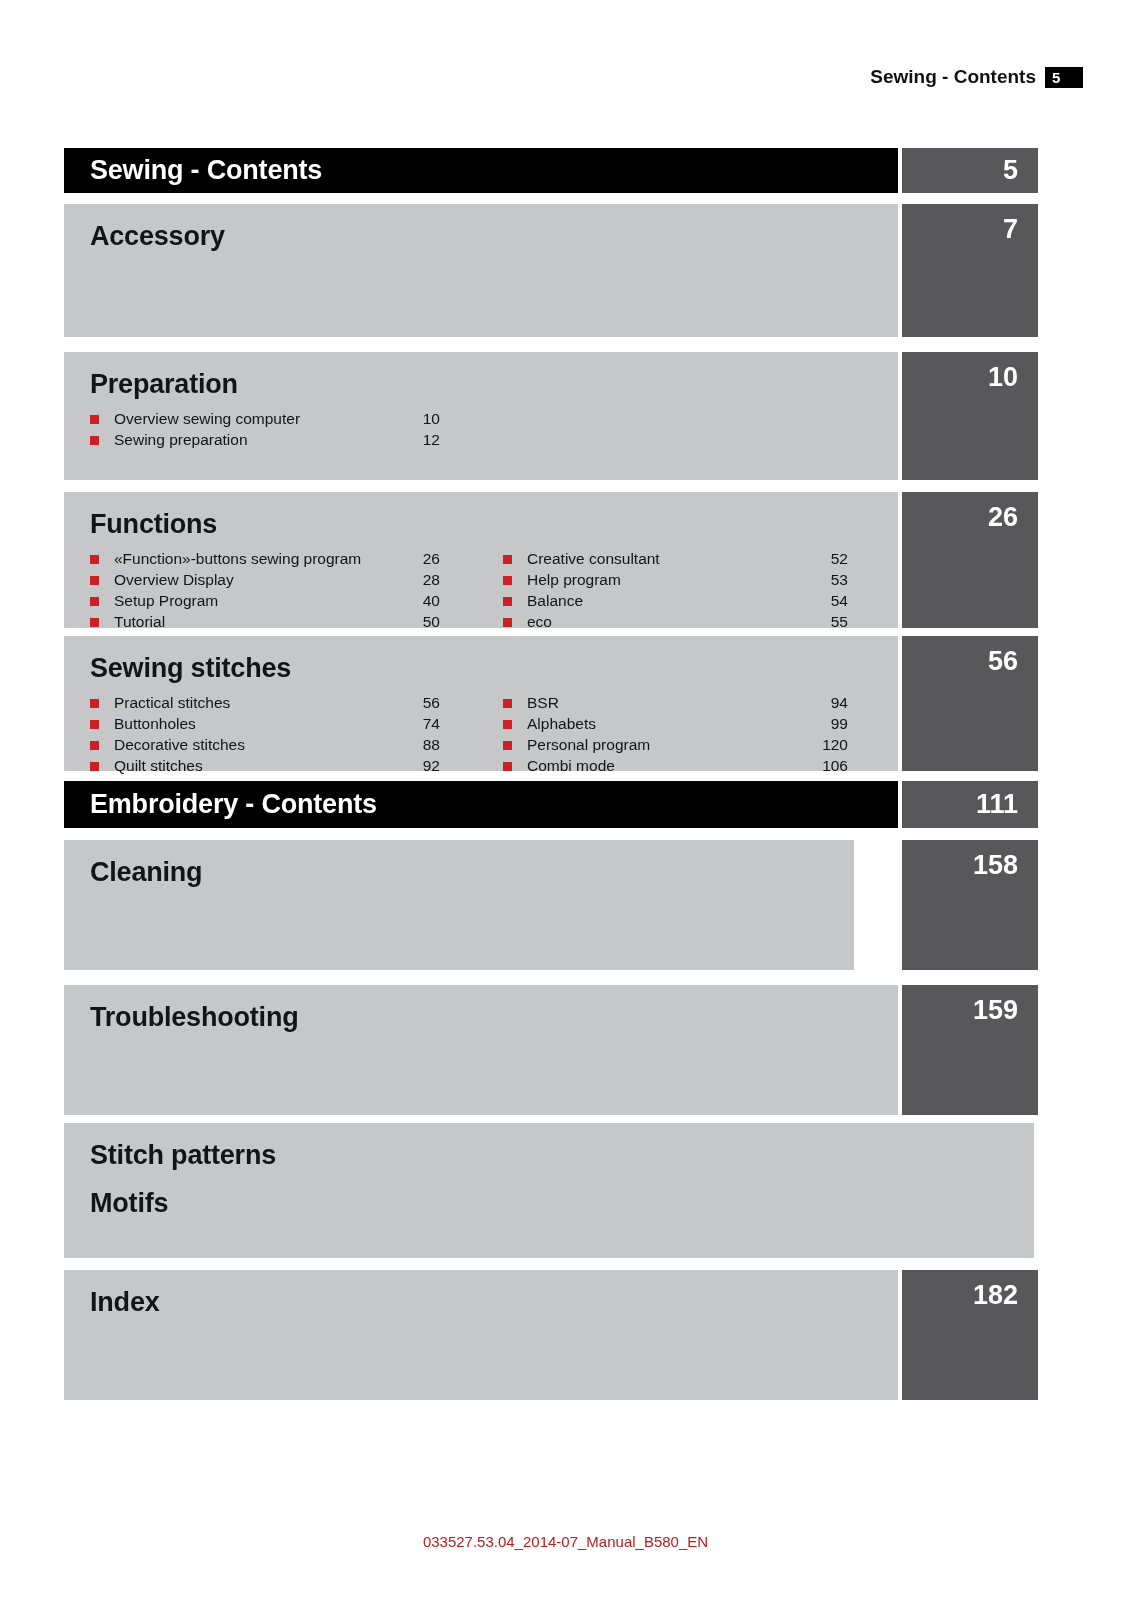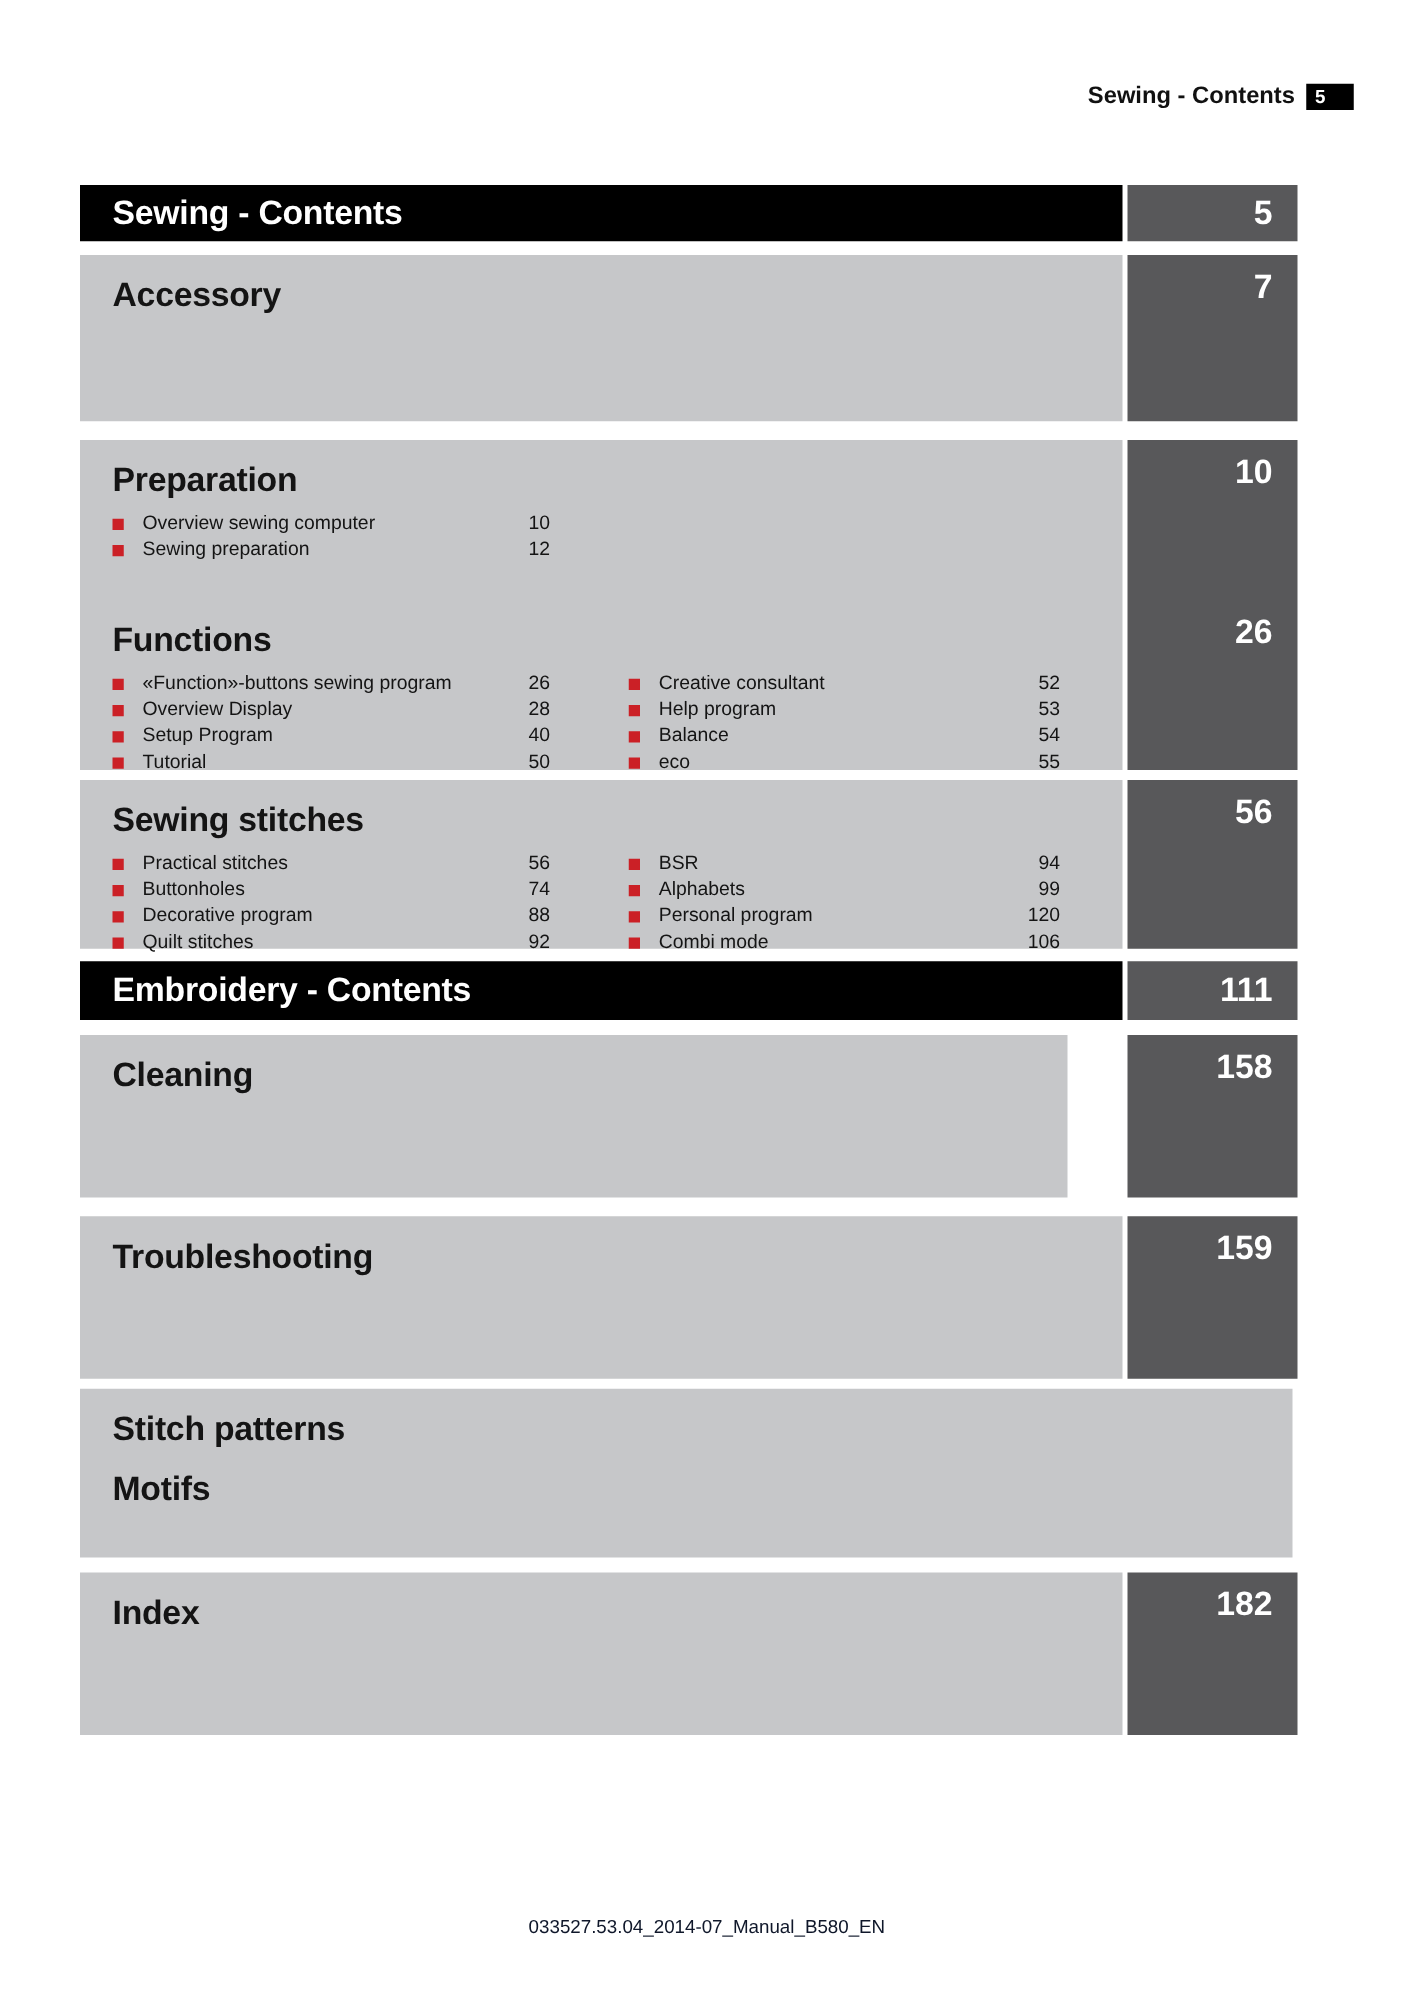--- a/index.html
+++ b/index.html
@@ -95,21 +95,21 @@
   .item-label { flex: 1; }
   .item-page { width: 34px; text-align: right; }
 
   
   .footer {
     position: absolute;
     left: 0; right: 0;
     bottom: 50px;
     text-align: center;
     font-size: 15px;
-    color: #0f172a;
+    color: #b91c1c;
   }
 </style>
 </head>
 <body>
 
 <div class="top-header">
   <span class="hd-title">Sewing - Contents</span>
   <span class="hd-badge">5</span>
 </div>
 
@@ -122,21 +122,21 @@
     <div class="numbox centered">5</div>
   </div>
 
   <div class="section" style="height:133px; margin-bottom:15px;">
     <div class="sec-body gray">
       <div class="sec-title">Accessory</div>
     </div>
     <div class="numbox">7</div>
   </div>
 
-  <div class="section" style="height:128px; ">
+  <div class="section" style="height:128px; margin-bottom:12px;">
     <div class="sec-body gray">
       <div class="sec-title">Preparation</div>
       <div class="items-wrap">
         <div class="col col-left">
           <div class="item">
             <span class="bullet"></span>
             <span class="item-label">Overview sewing computer</span>
             <span class="item-page">10</span>
           </div>
           <div class="item">
@@ -213,21 +213,21 @@
             <span class="item-label">Practical stitches</span>
             <span class="item-page">56</span>
           </div>
           <div class="item">
             <span class="bullet"></span>
             <span class="item-label">Buttonholes</span>
             <span class="item-page">74</span>
           </div>
           <div class="item">
             <span class="bullet"></span>
-            <span class="item-label">Decorative program</span>
+            <span class="item-label">Decorative stitches</span>
             <span class="item-page">88</span>
           </div>
           <div class="item">
             <span class="bullet"></span>
             <span class="item-label">Quilt stitches</span>
             <span class="item-page">92</span>
           </div>
         </div>
         <div class="col col-right">
           <div class="item">

